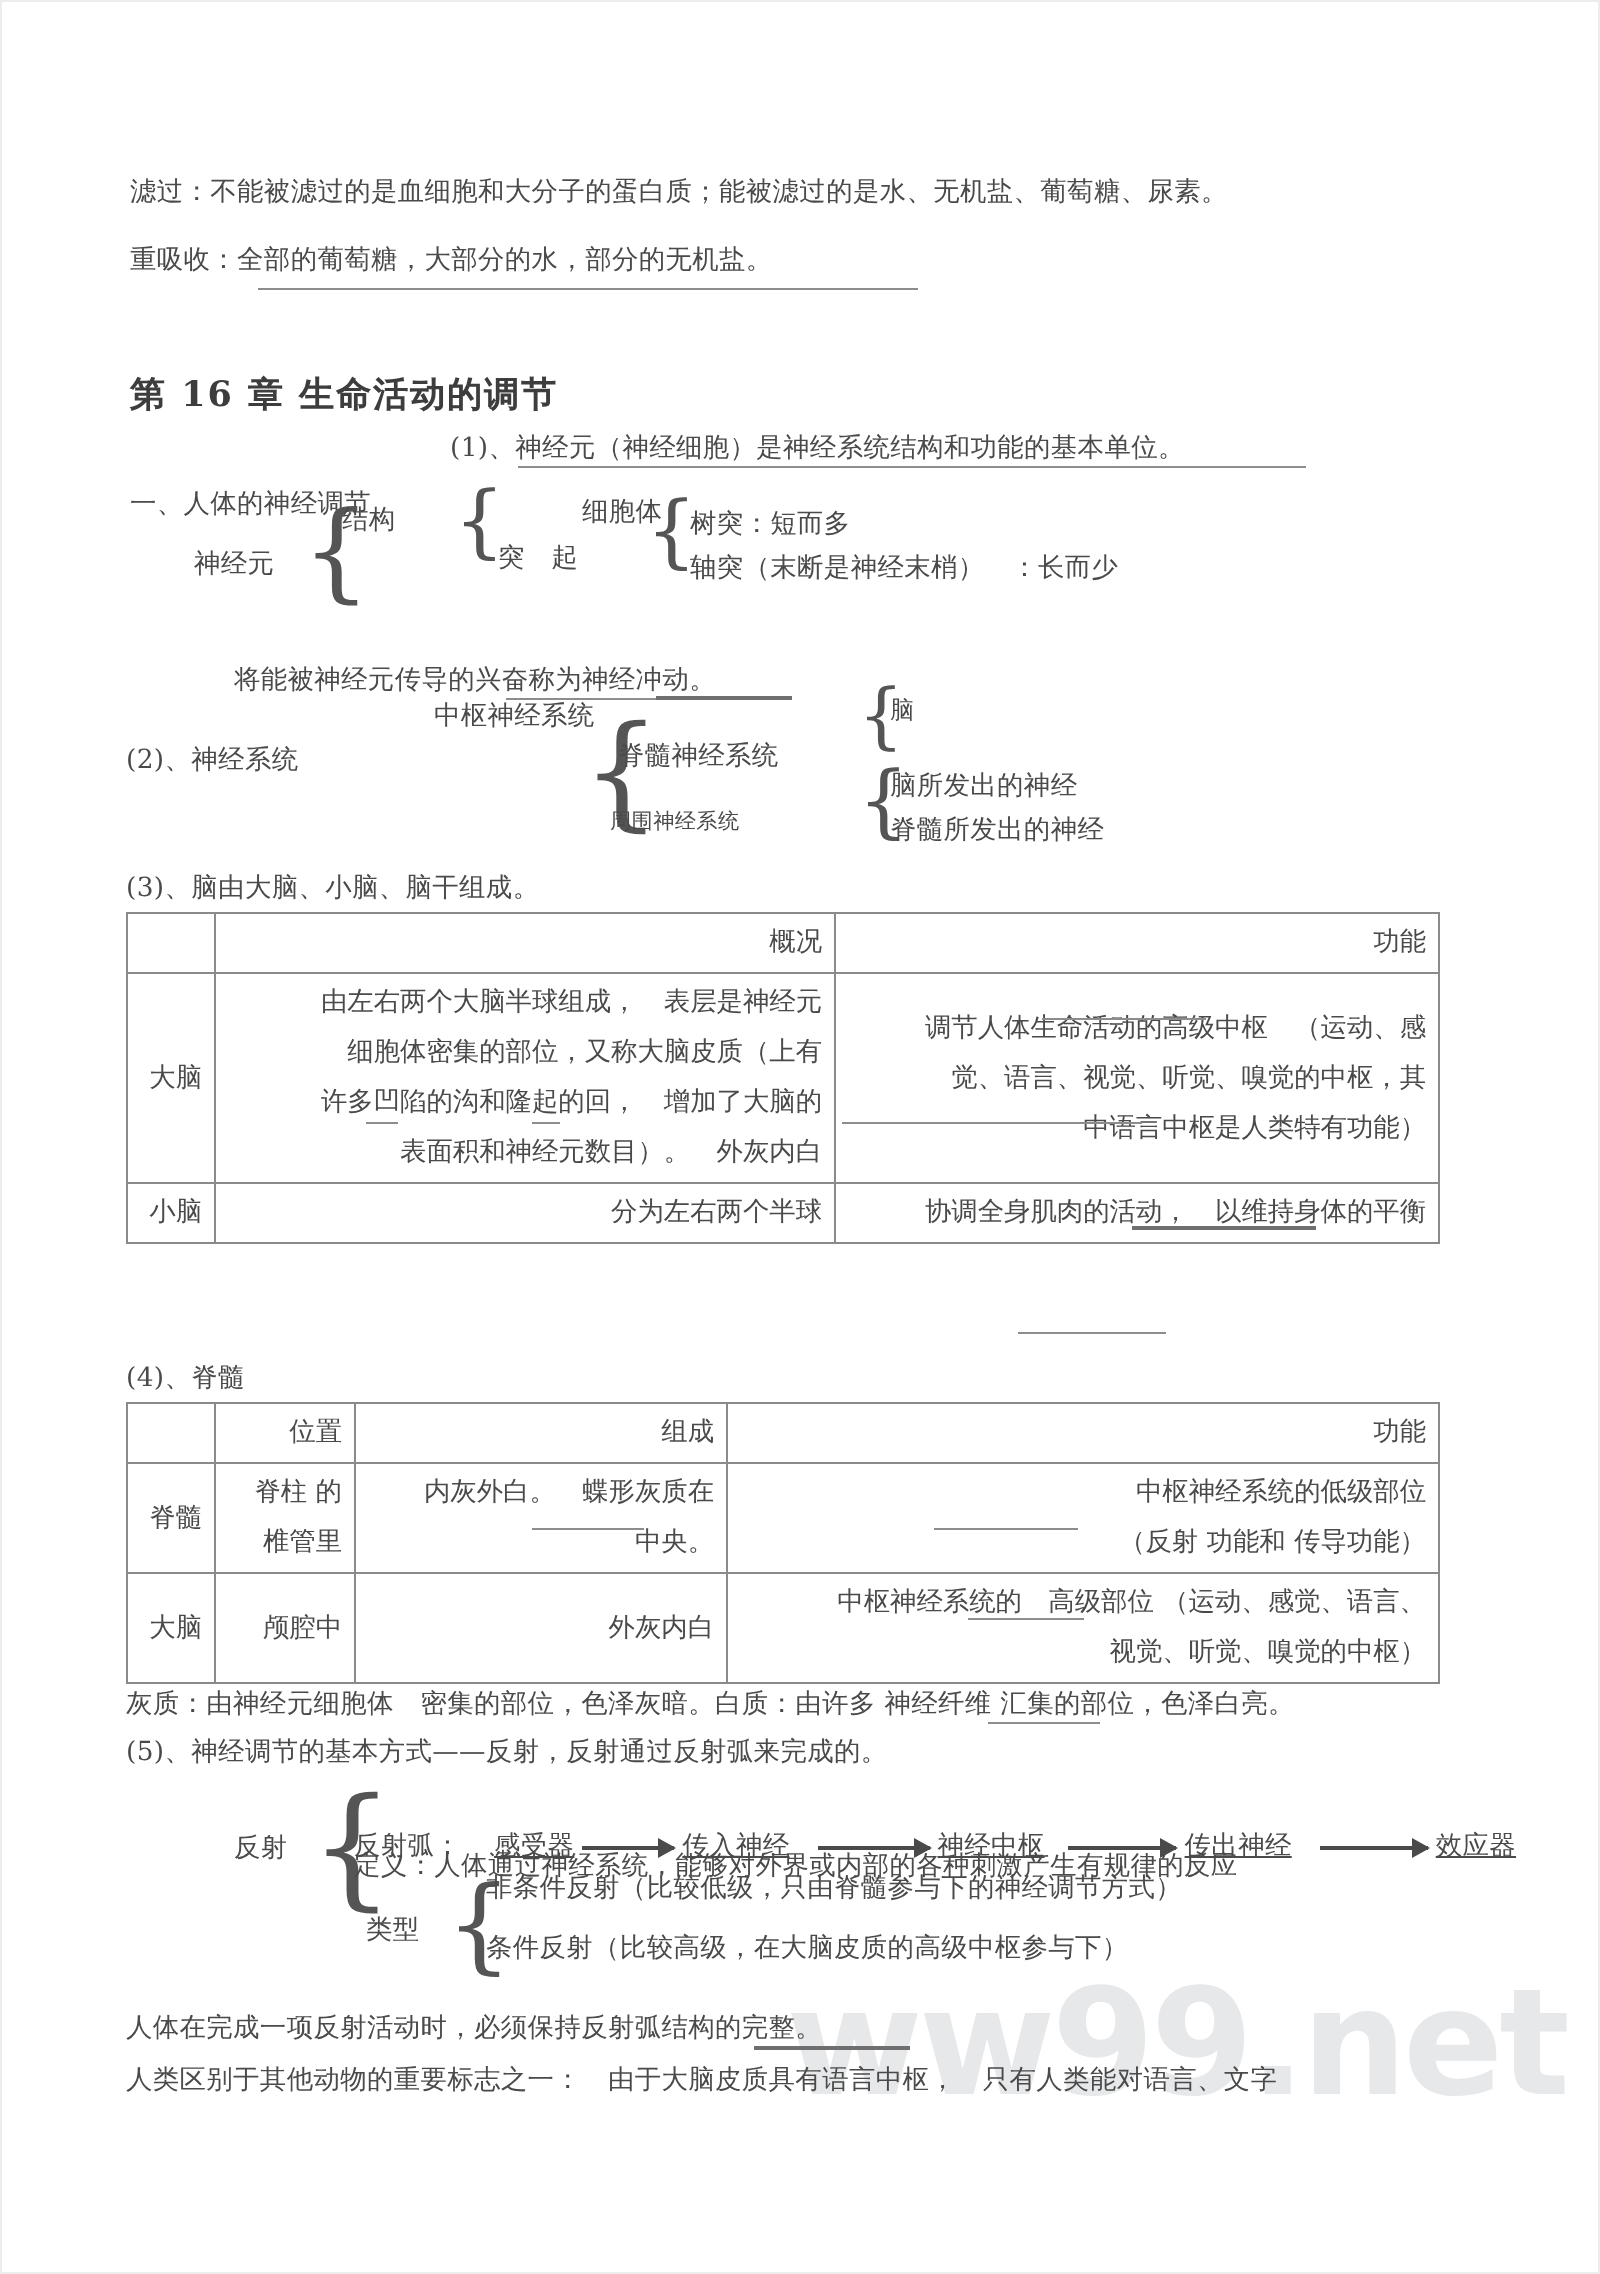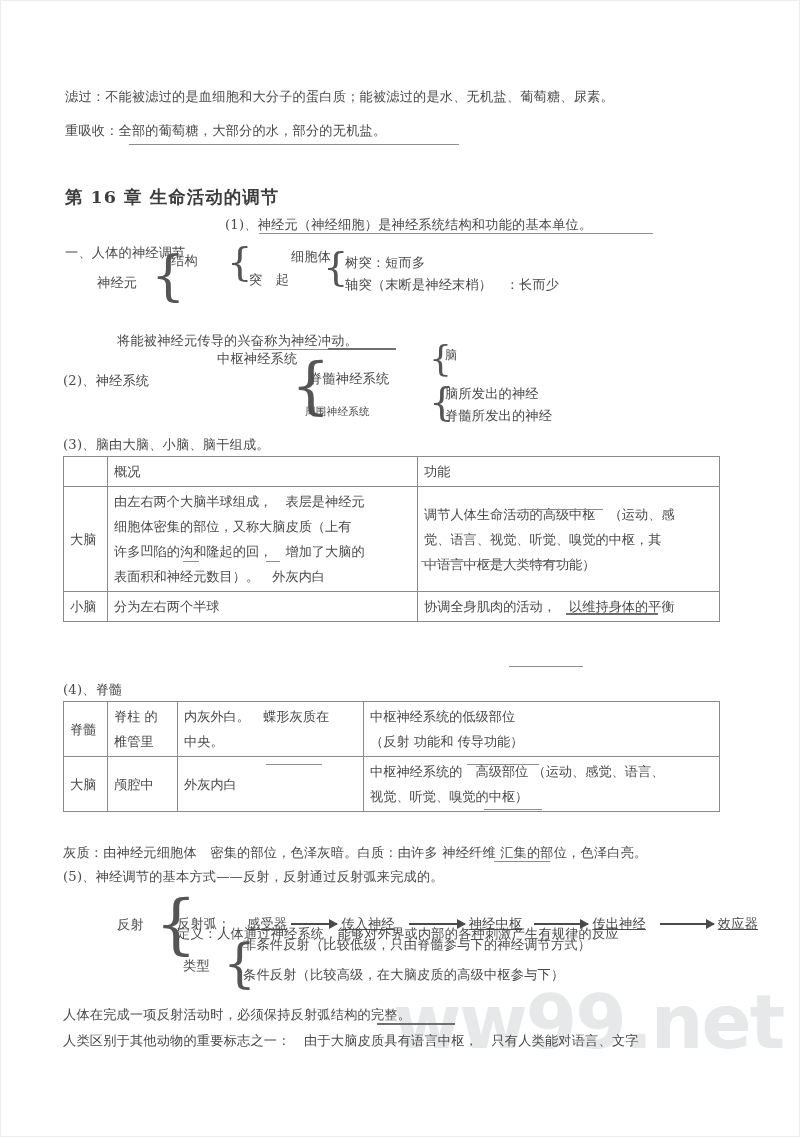--- a/index.html
+++ b/index.html
@@ -82,21 +82,21 @@
     table-layout: fixed;
   }
   table.doc td, table.doc th {
     border: 1px solid #8a8a8a;
     font-size: 13.2px;
     line-height: 25px;
     font-weight: normal;
     color: #4a4a4a;
     vertical-align: middle;
     padding: 2px 6px;
-    text-align: left;
+    text-align: right;
   }
   td.ctr { text-align: center; }
   .cellpara { margin: 0; }
 
   
   .arrowline { display: flex; align-items: center; z-index: 3; }
   .arrow {
     display: inline-block;
     position: relative;
     height: 10px;
@@ -215,20 +215,26 @@
   <div class="abs ln" style="left:62px; top:679px;">(4)、脊髓</div>
 
   <table class="doc abs" style="left:62px; top:700px; width:656px;">
     <colgroup>
         <col style="width:44px">
         <col style="width:70px">
         <col style="width:186px">
         <col style="width:356px">
       </colgroup>
     <tbody>
+      <tr>
+        <td class="ctr"></td>
+        <td>位置</td>
+        <td>组成</td>
+        <td>功能</td>
+      </tr>
       <tr>
         <td class="ctr">脊髓</td>
         <td>
           <p class="cellpara">脊柱 的</p>
           <p class="cellpara">椎管里</p>
         </td>
         <td>
           <p class="cellpara">内灰外白。　蝶形灰质在</p>
           <p class="cellpara">中央。</p>
         </td>

